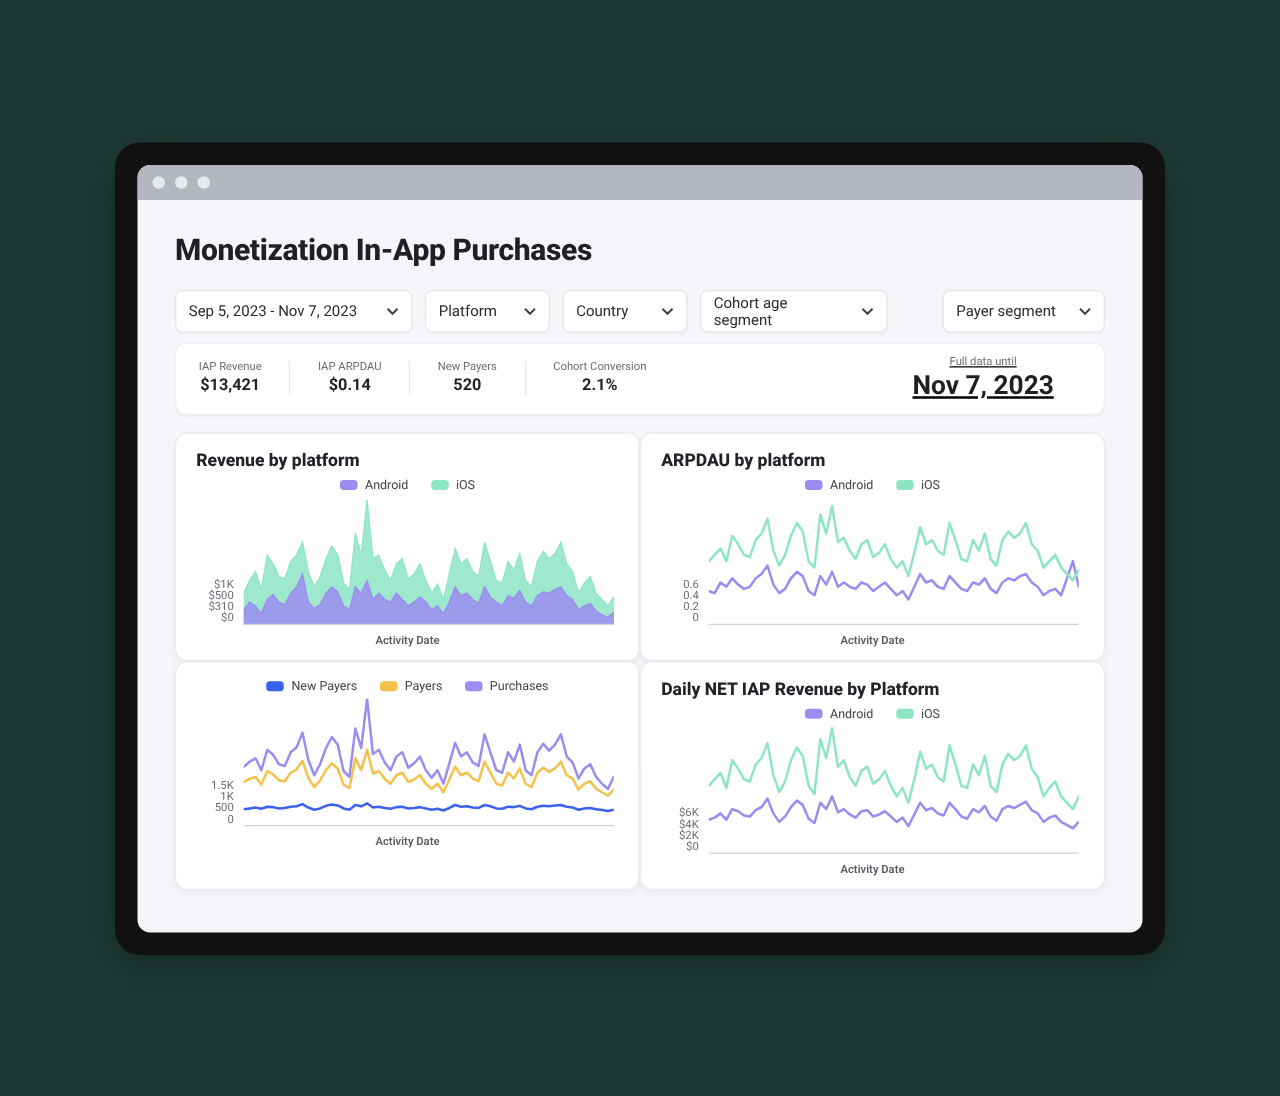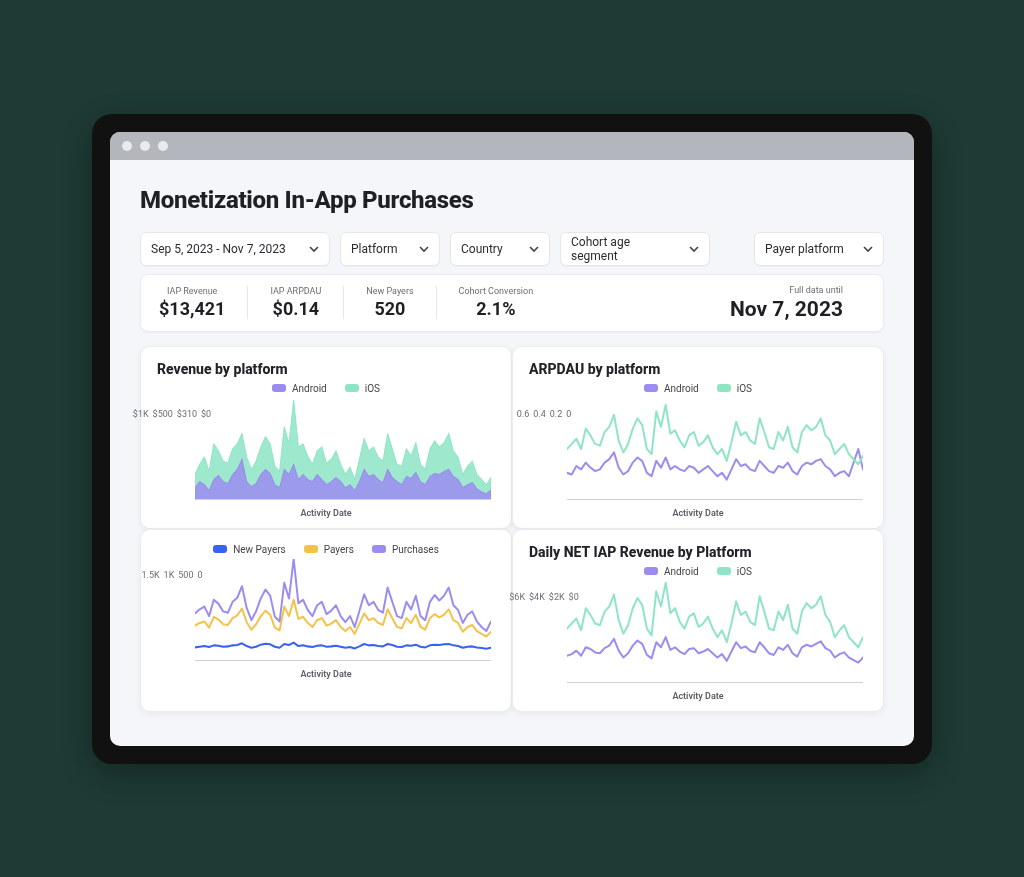--- a/index.html
+++ b/index.html
@@ -48,36 +48,36 @@
 
   .kpis {
     background: #fff; border: 1px solid #ebecef; border-radius: 8px;
     display: flex; align-items: center;
     padding: 10px 18px; margin-bottom: 14px;
     box-shadow: 0 1px 2px rgba(0,0,0,.04);
   }
   .kpi { padding-right: 22px; text-align: center; }
   .kpi + .kpi { border-left: 1px solid #e6e7eb; padding-left: 22px; }
   .kpi-label { font-size: 9px; color: #6a6d75; margin-bottom: 2px; }
-  .kpi-value { font-size: 18px; font-weight: 700; color: #1f2023; }
-  .kpi.right { margin-left: auto; border-left: none; padding-left: 0; text-align: right; }
+  .kpi-value { font-size: 13px; font-weight: 700; color: #1f2023; }
+  .kpi.right { margin-left: auto; border-left: none; padding-left: 0; text-align: center; text-decoration: underline; }
   .kpi.right .kpi-value { font-size: 21px; }
 
   .grid { display: grid; grid-template-columns: 1fr 1fr; }
   .card {
     background: #fff; border: 1px solid #ebecef; border-radius: 10px;
     padding: 14px 16px 10px 16px;
     box-shadow: 0 2px 6px rgba(20,20,30,.06);
   }
   .card h3 { font-size: 14px; font-weight: 800; color: #222328; margin-bottom: 6px; }
   .legend { display: flex; gap: 18px; justify-content: center; margin-bottom: 4px; }
   .legend-item { display: inline-flex; align-items: center; gap: 6px; font-size: 10px; color: #444; }
   .swatch { width: 14px; height: 8px; border-radius: 3px; }
   .plot { position: relative; height: 120px; }
-  .y-axis { position: absolute; left: 0; top: 12px; bottom: 18px; width: 34px; display: flex; justify-content: center; }
+  .y-axis { position: absolute; left: 0; top: 12px; bottom: 18px; width: 34px; display: flex; flex-direction: column; justify-content: flex-end; }
   .y-axis span { font-size: 9px; color: #6a6d75; text-align: right; padding-right: 4px; line-height: 1; }
   .plot-area { position: absolute; left: 38px; right: 4px; top: 0; bottom: 18px; }
   .plot-area svg { width: 100%; height: 100%; display: block; }
   .x-label { position: absolute; left: 0; right: 0; bottom: 0; text-align: center; font-size: 9px; color: #5a5c63; font-weight: 600; }
   .baseline { position: absolute; left: 38px; right: 4px; bottom: 18px; height: 1px; background: #cfd1d7; }
 
   
   .c-android { background: #9a8cf0; }
   .c-ios { background: #8de5c4; }
   .c-newpayers { background: #3a62f0; }
@@ -125,21 +125,21 @@
         <div class="filter med">
           <span>Cohort age segment</span>
           <span class="chev">
               <svg viewBox="0 0 10 10">
                 <path d="M1 3 L5 7 L9 3" fill="none" stroke="#444" stroke-width="1.6"></path>
               </svg>
             </span>
         </div>
         <span class="spacer"></span>
         <div class="filter payer">
-          <span>Payer platform</span>
+          <span>Payer segment</span>
           <span class="chev">
               <svg viewBox="0 0 10 10">
                 <path d="M1 3 L5 7 L9 3" fill="none" stroke="#444" stroke-width="1.6"></path>
               </svg>
             </span>
         </div>
       </div>
 
       <div class="kpis">
         <div class="kpi">

